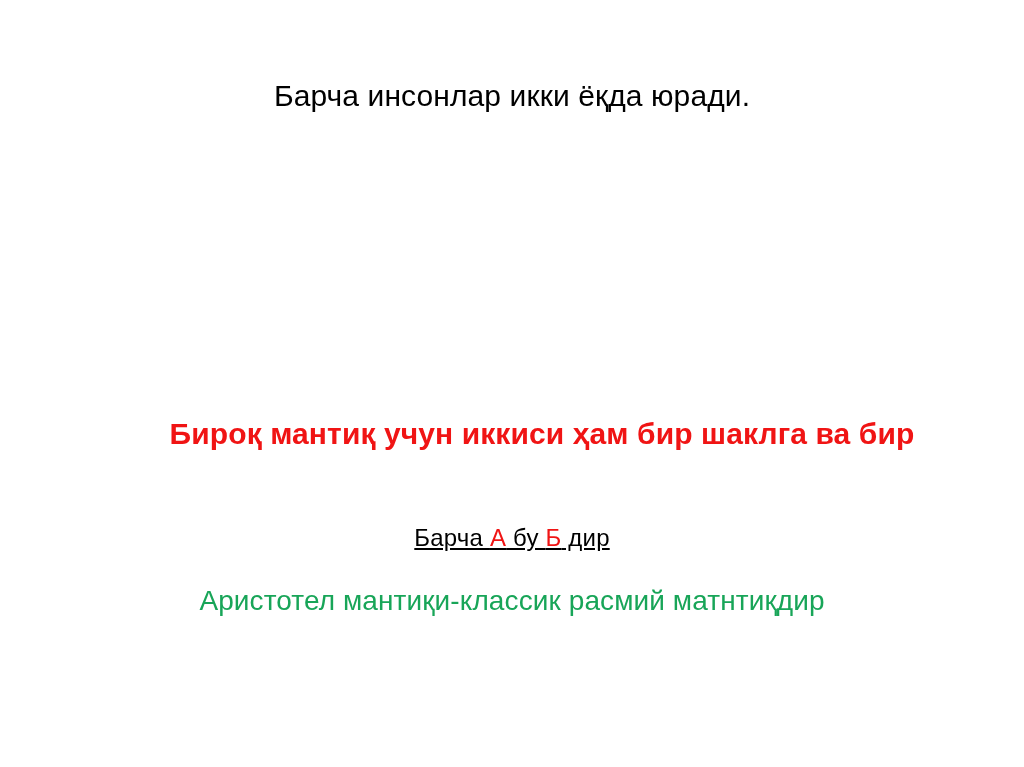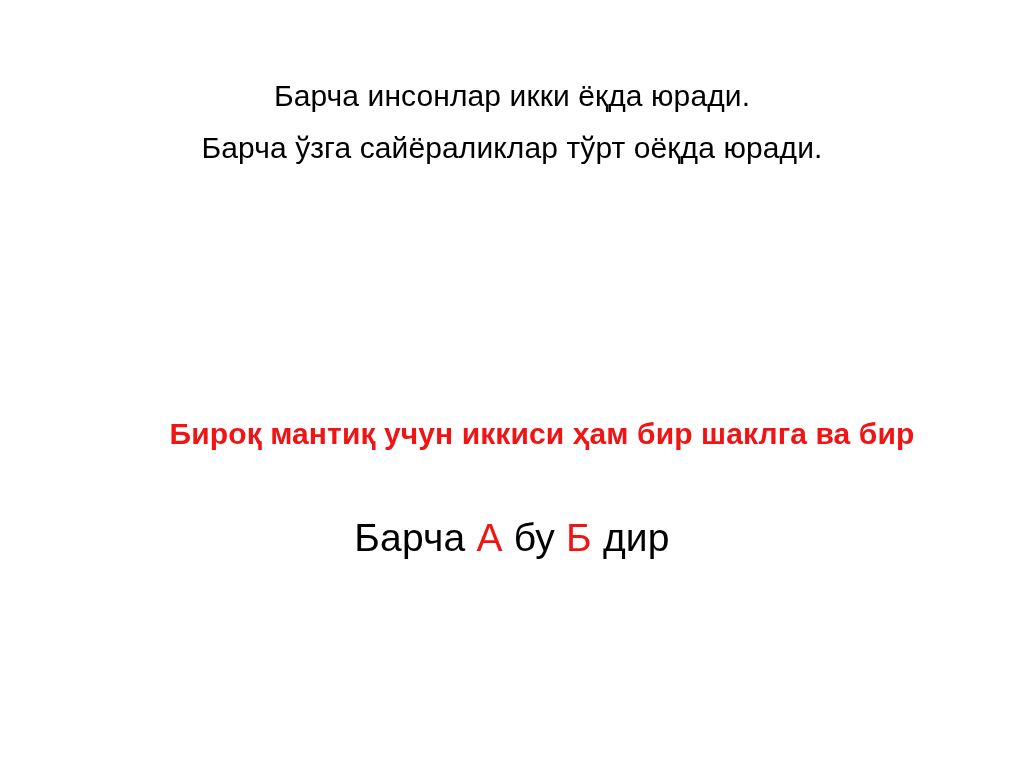--- a/index.html
+++ b/index.html
@@ -74,24 +74,25 @@
     line-height: 52px;
     letter-spacing: 0.1px;
   }
 
   
   #block-formula {
     top: 514px;
   }
   #block-formula .line {
     color: #000000;
-    font-size: 39px;
+    font-size: 24px;
     font-weight: 400;
     line-height: 48px;
     letter-spacing: 0.2px;
+    text-decoration: underline;
   }
   #block-formula .var {
     color: #F01414;
     font-weight: 400;
   }
 
   
   #block-attribution {
     top: 578px;
   }
@@ -103,28 +104,30 @@
     letter-spacing: 0.1px;
   }
 </style>
 </head>
 <body>
 
 <div class="slide">
 
   <div class="text-block" id="block-premises">
     <span class="line">Барча инсонлар икки ёқда юради.</span>
-    <span class="line">Барча ўзга сайёраликлар тўрт оёқда юради.</span>
   </div>
 
   <div class="text-block" id="block-commentary">
   </div>
 
   <div class="text-block" id="block-conclusion">
     <span class="line">Бироқ мантиқ учун иккиси ҳам бир шаклга ва бир</span>
   </div>
 
   <div class="text-block" id="block-formula">
     <span class="line"><span>Барча </span><span class="var">А</span><span> бу </span><span class="var">Б</span><span> дир</span></span>
   </div>
 
+  <div class="text-block" id="block-attribution">
+    <span class="line">Аристотел мантиқи-классик расмий матнтиқдир</span>
+  </div>
 
 </div>
 
 </body></html>

